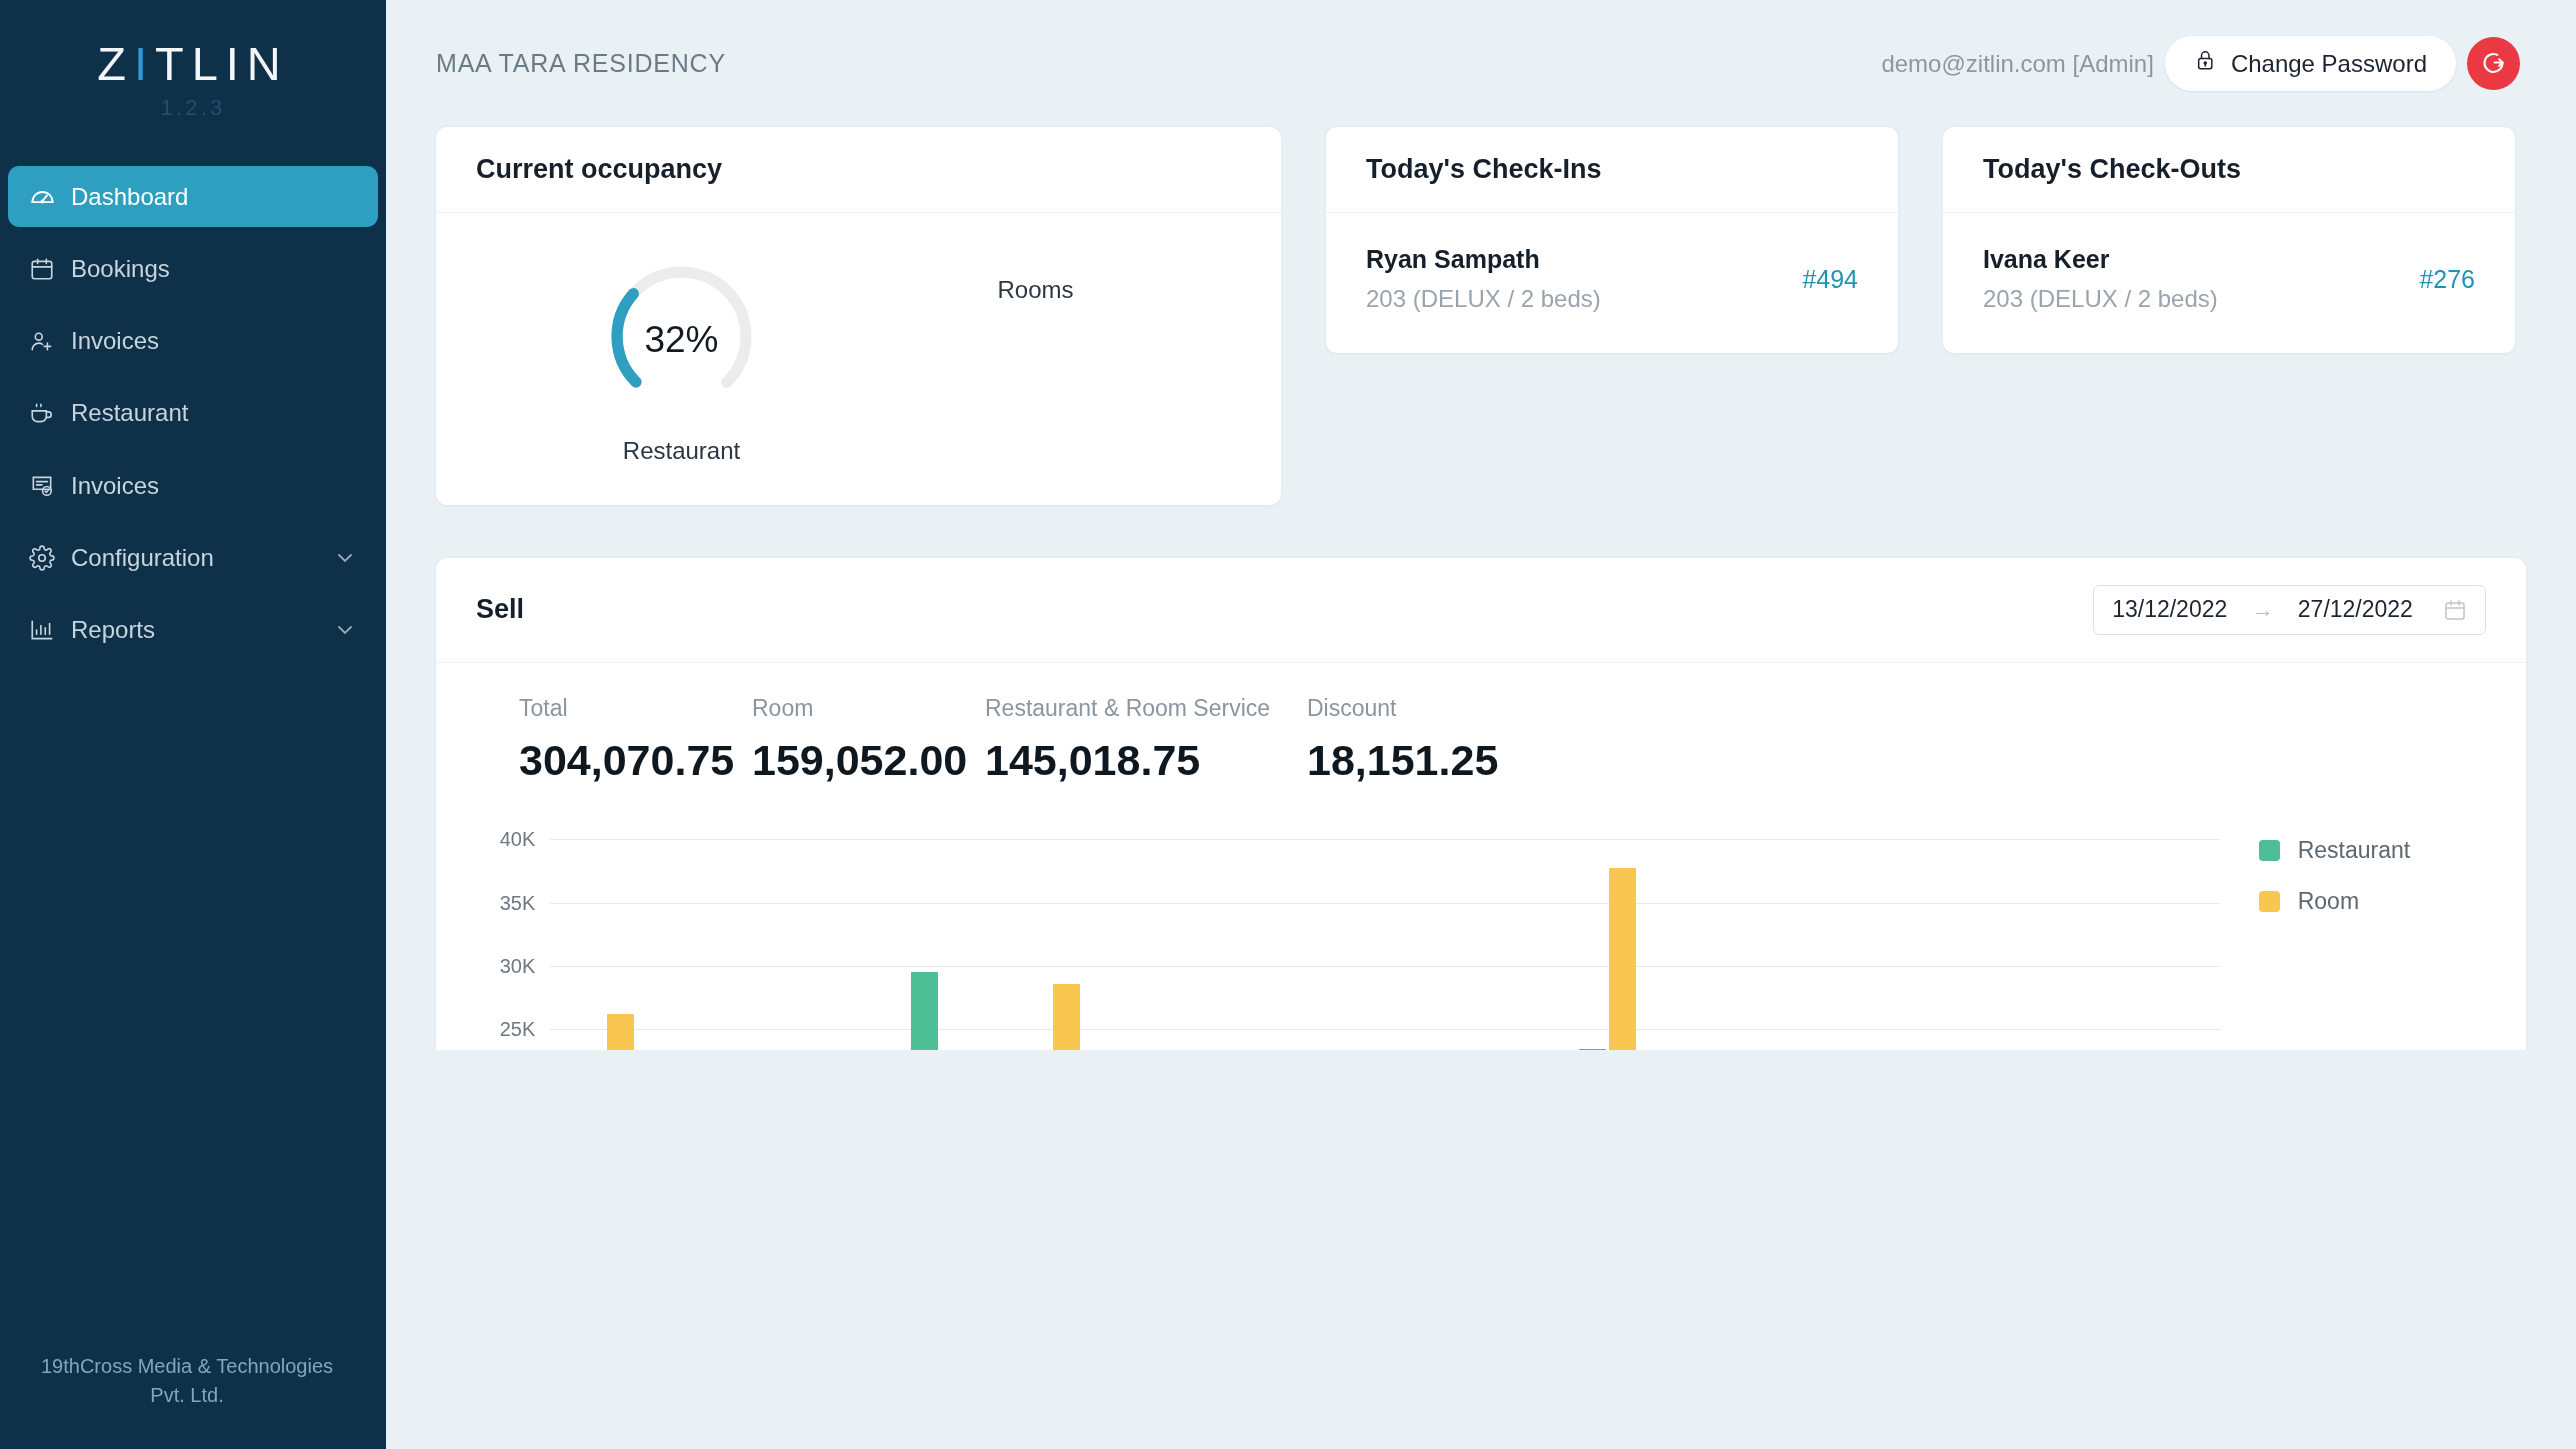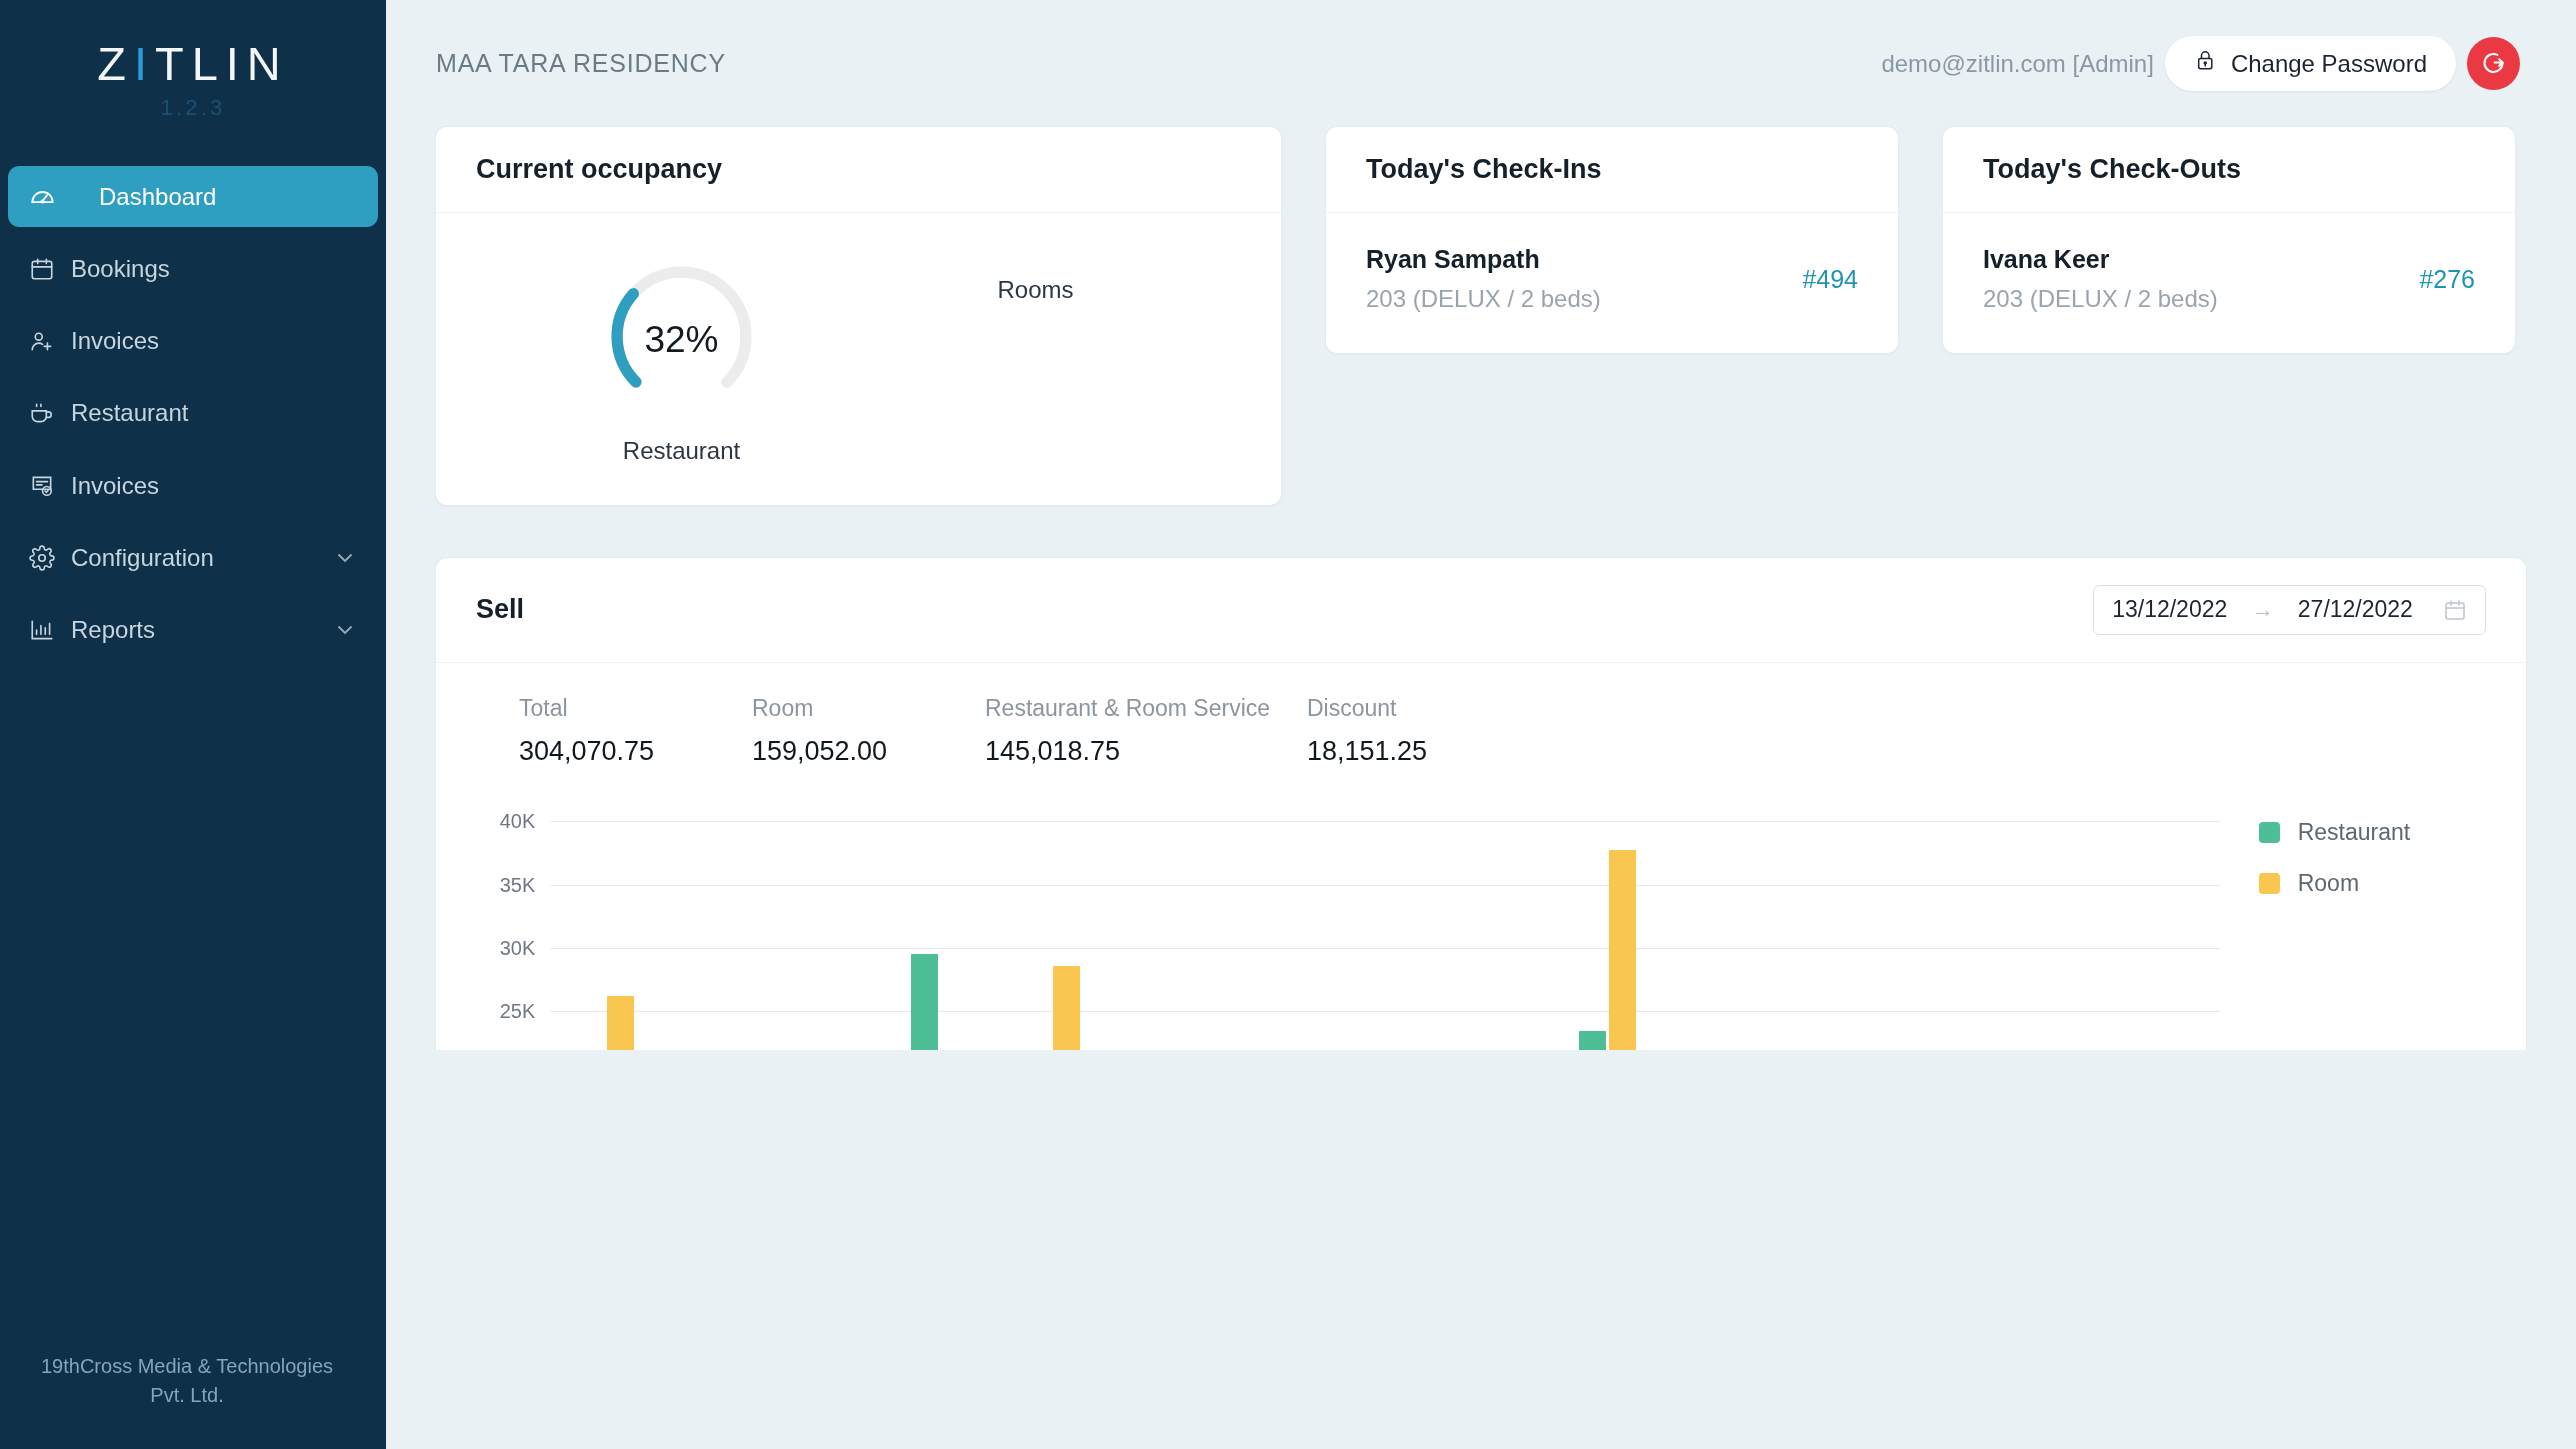--- a/index.html
+++ b/index.html
@@ -34,21 +34,21 @@
   .nav-item {
     display: flex; align-items: center;
     height: 61px; margin: 0 8px 11.3px 8px;
     padding: 0 21px; border-radius: 11.3px;
     color: #c6d5de; font-size: 24px;
     cursor: pointer; position: relative;
   }
   .nav-item .ico { width: 42px; flex: 0 0 42px; display: flex; align-items: center; }
   .nav-item .lbl { white-space: nowrap; }
   .nav-item.active { background: #2e9ec1; color: #ffffff; }
-  .nav-item.active .lbl { color: #ffffff; margin-left: 28px; }
+  .nav-item.active .lbl { color: #ffffff; }
   .chev { margin-left: auto; display: flex; align-items: center; opacity: .75; }
 
   .sb-footer {
     position: absolute; left: 0; right: 12px; bottom: 39px;
     text-align: center; color: #7fa7bd; font-size: 20px; line-height: 1.45;
     padding: 0 32px;
   }
 
   
   .main { flex: 1; height: 1050px; position: relative; overflow: hidden; }
@@ -127,21 +127,21 @@
   .cal-ico { margin-left: 6.4px; display: flex; align-items: center; }
 
   .sell-body { padding: 32px 40px 0 40px; }
   .stats { display: flex; margin-left: 43px; }
   .stat { }
   .stat:nth-child(1) { width: 233px; }
   .stat:nth-child(2) { width: 233px; }
   .stat:nth-child(3) { width: 322px; }
   .stat:nth-child(4) { width: 233px; }
   .stat-label { font-size: 23px; color: #8b959e; }
-  .stat-value { margin-top: 14.5px; font-size: 27px; color: #10181f; font-weight: 400; }
+  .stat-value { margin-top: 14.5px; font-size: 43px; color: #10181f; font-weight: 700; }
 
   
   .chart-area { display: flex; margin-top: 29px; }
   .chart-plot { position: relative; flex: 1; height: 564px; }
   .yaxis {
     position: absolute; left: 0; top: 0; width: 69px; height: 531px;
   }
   .ytick {
     position: absolute; right: 9.7px; transform: translateY(-50%);
     font-size: 20px; color: #6e7884; white-space: nowrap;

